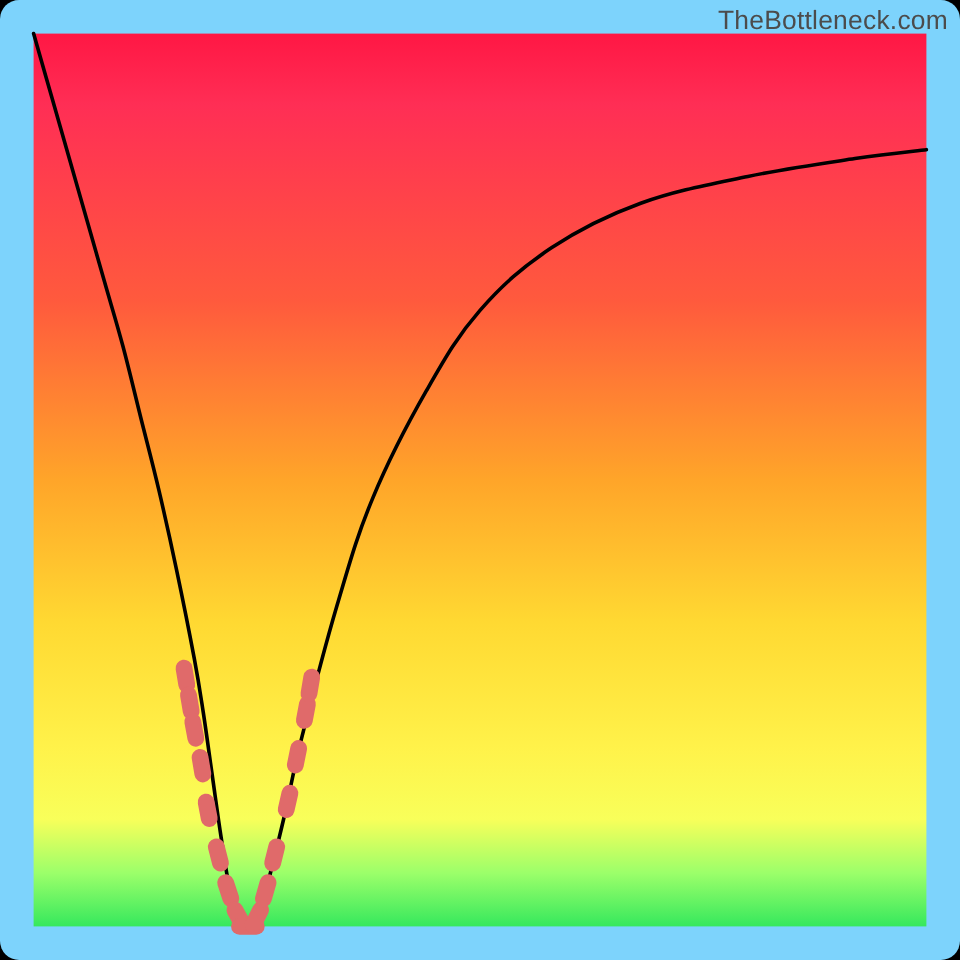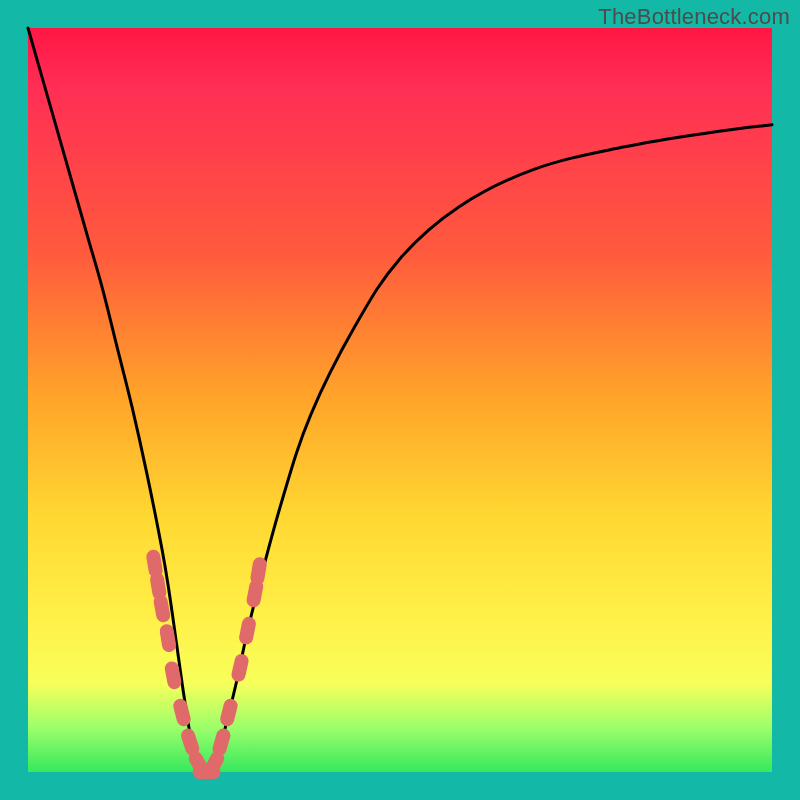--- a/index.html
+++ b/index.html
@@ -7,21 +7,22 @@
     padding: 0;
     width: 800px;
     height: 800px;
     overflow: hidden;
     background: #000;
     font-family: Arial, Helvetica, sans-serif;
   }
   .frame {
     position: absolute;
     inset: 0;
-    background: #14b8a6;
+    background: #7dd3fc;
+    border-radius: 16px;
   }
   .plot {
     position: absolute;
     left: 28px;
     top: 28px;
     width: 744px;
     height: 744px;
     
     background: linear-gradient(
       to bottom,

